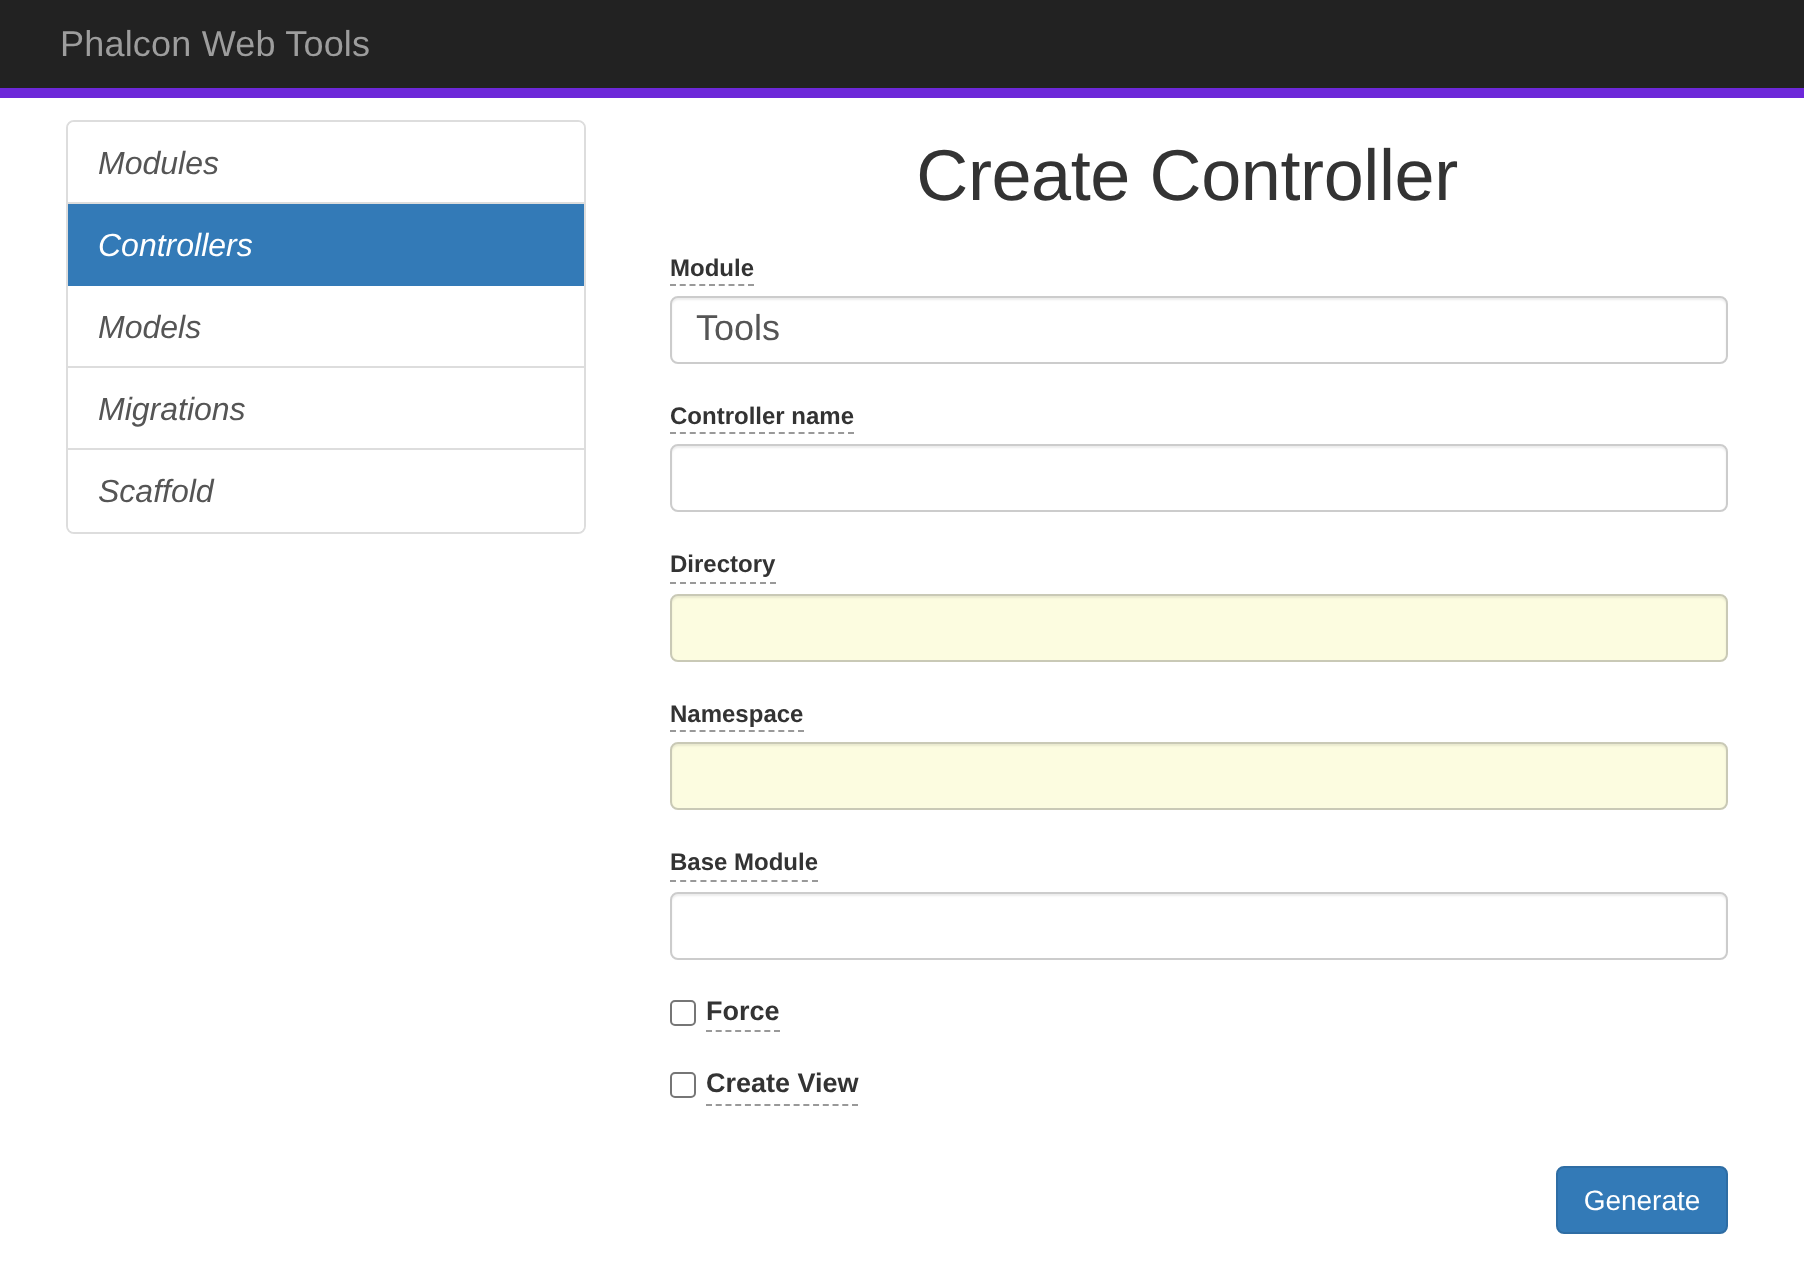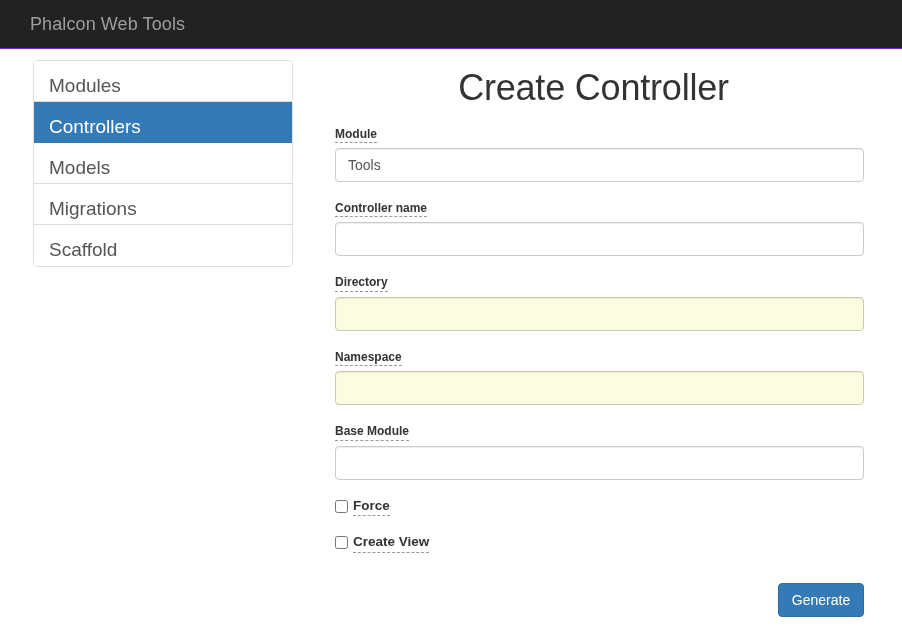--- a/index.html
+++ b/index.html
@@ -14,21 +14,21 @@
     font-size: 14px;
     line-height: 1.428571429;
     color: #333333;
     overflow: hidden;
   }
 
   
   .navbar {
     height: 49px;
     background: #222222;
-    border-bottom: 1px solid #6d28d9;
+    border-bottom: 5px solid #6d28d9;
     box-sizing: border-box;
     display: flex;
     align-items: center;
   }
   .navbar-brand {
     color: #9d9d9d;
     font-size: 18px;
     line-height: 20px;
     padding-left: 30px;
     letter-spacing: 0.1px;
@@ -49,27 +49,28 @@
     top: 11px;
     width: 258px;
     border-radius: 4px;
     border: 1px solid #dddddd;
     background: #ffffff;
     overflow: hidden;
   }
   .list-group-item {
     display: block;
     padding: 11px 15px;
-    font-size: 19px;
+    font-size: 16px;
     color: #555555;
     background: #ffffff;
     border-bottom: 1px solid #dddddd;
     box-sizing: border-box;
     height: 41px;
     cursor: pointer;
+    font-style: italic;
   }
   .list-group-item:last-child {
     border-bottom: none;
   }
   .list-group-item.active {
     background: #337ab7;
     color: #ffffff;
     border-color: #337ab7;
   }
 
@@ -102,21 +103,21 @@
     margin: 0 0 5px 14px;
     border-bottom: 1px dashed #999999;
     line-height: 1.2;
     padding-bottom: 1px;
   }
   .form-control {
     display: block;
     width: 529px;
     height: 34px;
     padding: 6px 12px;
-    font-size: 14px;
+    font-size: 18px;
     font-family: "Liberation Sans", sans-serif;
     line-height: 1.428571429;
     color: #555555;
     background-color: #ffffff;
     background-image: none;
     border: 1px solid #cccccc;
     border-radius: 4px;
     box-sizing: border-box;
     margin-left: 14px;
     box-shadow: inset 0 1px 1px rgba(0,0,0,.075);

